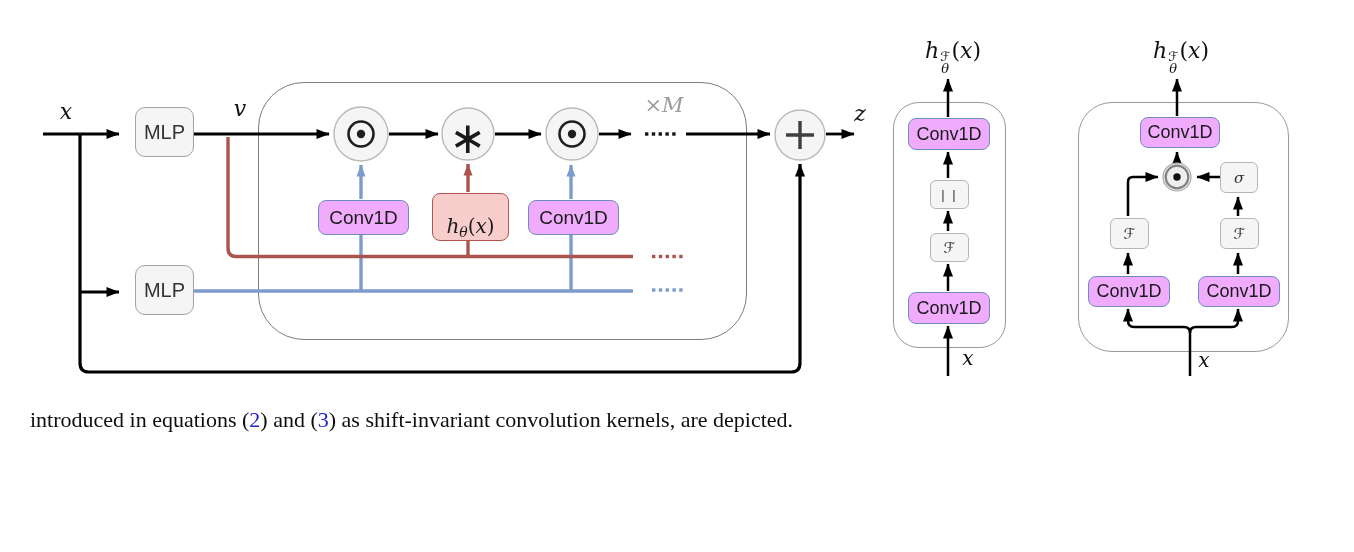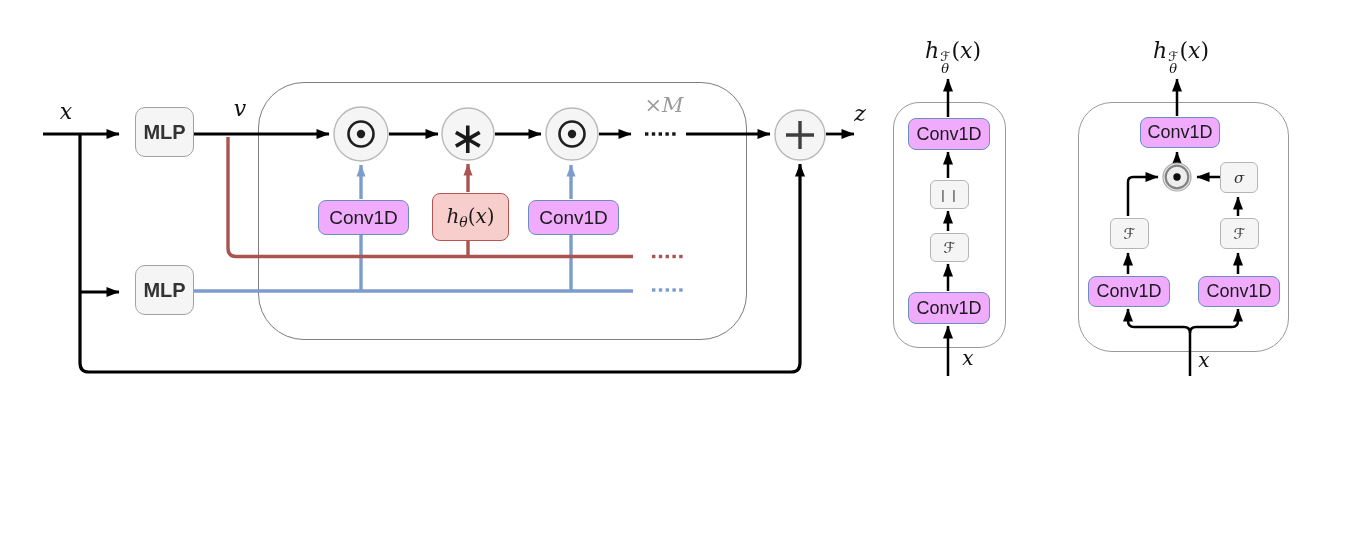--- a/index.html
+++ b/index.html
@@ -6,36 +6,36 @@
   #page{position:relative;width:1354px;height:552px;background:#fff;overflow:hidden;
         font-family:"Liberation Sans",sans-serif;}
   
   .frame{position:absolute;border:1.4px solid #7d7d7d;border-radius:46px;background:transparent;z-index:1;}
   .frame.small{border:1.3px solid #9a9a9a;border-radius:26px;}
   
   #wires{position:absolute;left:0;top:0;z-index:2;}
   
   .box{position:absolute;z-index:3;display:flex;align-items:center;justify-content:center;
        border-radius:8px;font-size:19px;color:#1b1b1b;}
-  .box.gray{background:#f5f5f5;border:1.5px solid #a2a2a2;border-radius:10px;font-size:20px;color:#333;font-weight:bold;}
+  .box.gray{background:#f5f5f5;border:1.5px solid #a2a2a2;border-radius:10px;font-size:20px;color:#333;}
   .box.blue{background:#f0abfc;border:1.5px solid #6c8ebf;}
   .box.red {background:#f8cecc;border:1.5px solid #b85450;}
   .box.tiny{background:#f5f5f5;border:1.3px solid #b5b5b5;border-radius:6px;font-size:14px;color:#2e2e2e;}
   
   .mlbl{position:absolute;z-index:4;font-family:"DejaVu Serif",serif;font-style:italic;
         font-size:22px;color:#111;text-align:center;}
   .muted{color:#9a9a9a;font-size:21px;}
   .mi{font-family:"DejaVu Serif",serif;font-style:italic;}
   .mu{font-family:"DejaVu Serif",serif;font-style:normal;}
   .scriptF{font-family:"DejaVu Sans","DejaVu Serif",sans-serif;font-style:normal;}
   .stk{display:inline-flex;flex-direction:column;align-items:center;transform:translateY(3px);margin:0 1px;}
   .stk-sup{font-size:13px;line-height:10px;}
   .stk-sub{font-size:13px;line-height:13px;font-style:italic;font-family:"DejaVu Serif",serif;}
   .kb-sub{font-size:14px;font-style:italic;vertical-align:-4px;font-family:"DejaVu Serif",serif;}
-  .kernel-text{font-family:"DejaVu Serif",serif;font-style:italic;font-size:20px;}
+  .kernel-text{font-family:"DejaVu Serif",serif;font-style:italic;font-size:20px;align-items:flex-end;}
   .bars{letter-spacing:2px;font-size:13px;color:#333;}
   
   #caption{position:absolute;left:30px;top:404px;width:1300px;z-index:4;
            font-family:"Liberation Serif",serif;font-size:22px;line-height:31.6px;color:#0e0e0e;}
   .cap-line{width:100%;}
   .cap-just{text-align:justify;text-align-last:justify;}
   .mathsym{font-family:"DejaVu Sans",sans-serif;font-size:20px;}
   .ref{color:#2323c8;text-decoration:none;cursor:pointer;}
 </style>
 </head>
@@ -217,15 +217,16 @@
     <span class="mi">h</span><span class="stk">
         <span class="stk-sup scriptF">ℱ</span>
         <span class="stk-sub">θ</span>
       </span><span class="mu">(</span><span class="mi">x</span><span class="mu">)</span>
   </div>
 
   <div class="mlbl" style="left:952px;top:346px;width:32px;font-size:20px;">x</div>
   <div class="mlbl" style="left:1188px;top:348px;width:32px;font-size:20px;">x</div>
 
   <div id="caption">
+    <div class="cap-line"><span>introduced in equations (</span><a class="ref">2</a><span>) and (</span><a class="ref">3</a><span>) as shift-invariant convolution kernels, are depicted.</span></div>
   </div>
 
 </div>
 
 </body></html>

